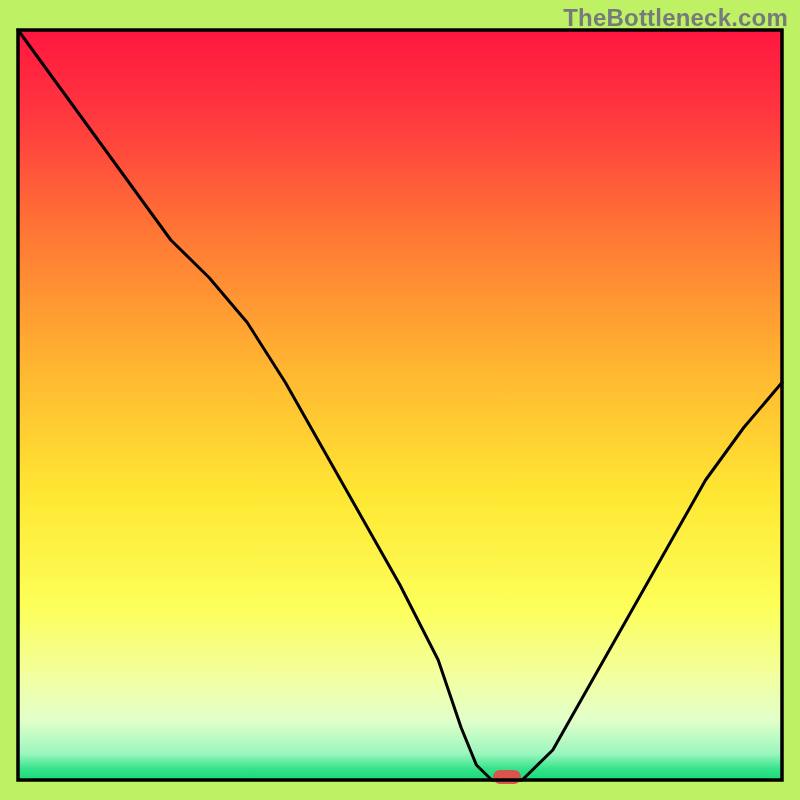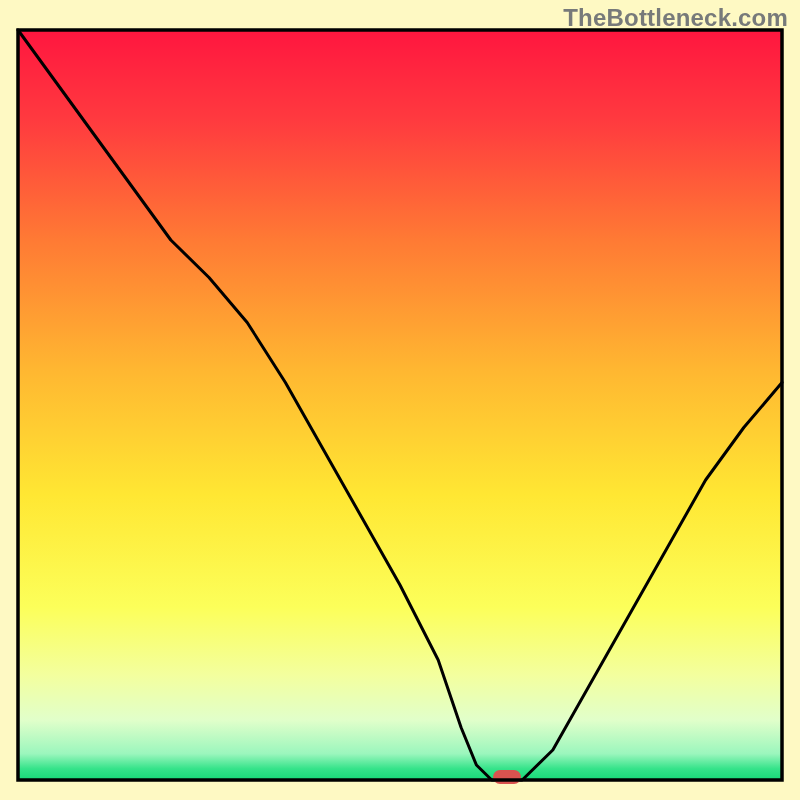--- a/index.html
+++ b/index.html
@@ -7,21 +7,21 @@
     padding: 0;
     width: 800px;
     height: 800px;
     background: #ffffff;
     font-family: Arial, Helvetica, sans-serif;
   }
   .chart-wrap {
     position: relative;
     width: 800px;
     height: 800px;
-    background: #fef9c3;
+    background: #bef264;
   }
   .watermark {
     position: absolute;
     top: 4px;
     right: 12px;
     font-size: 24px;
     font-weight: 600;
     color: #777a7a;
     letter-spacing: 0.2px;
   }

